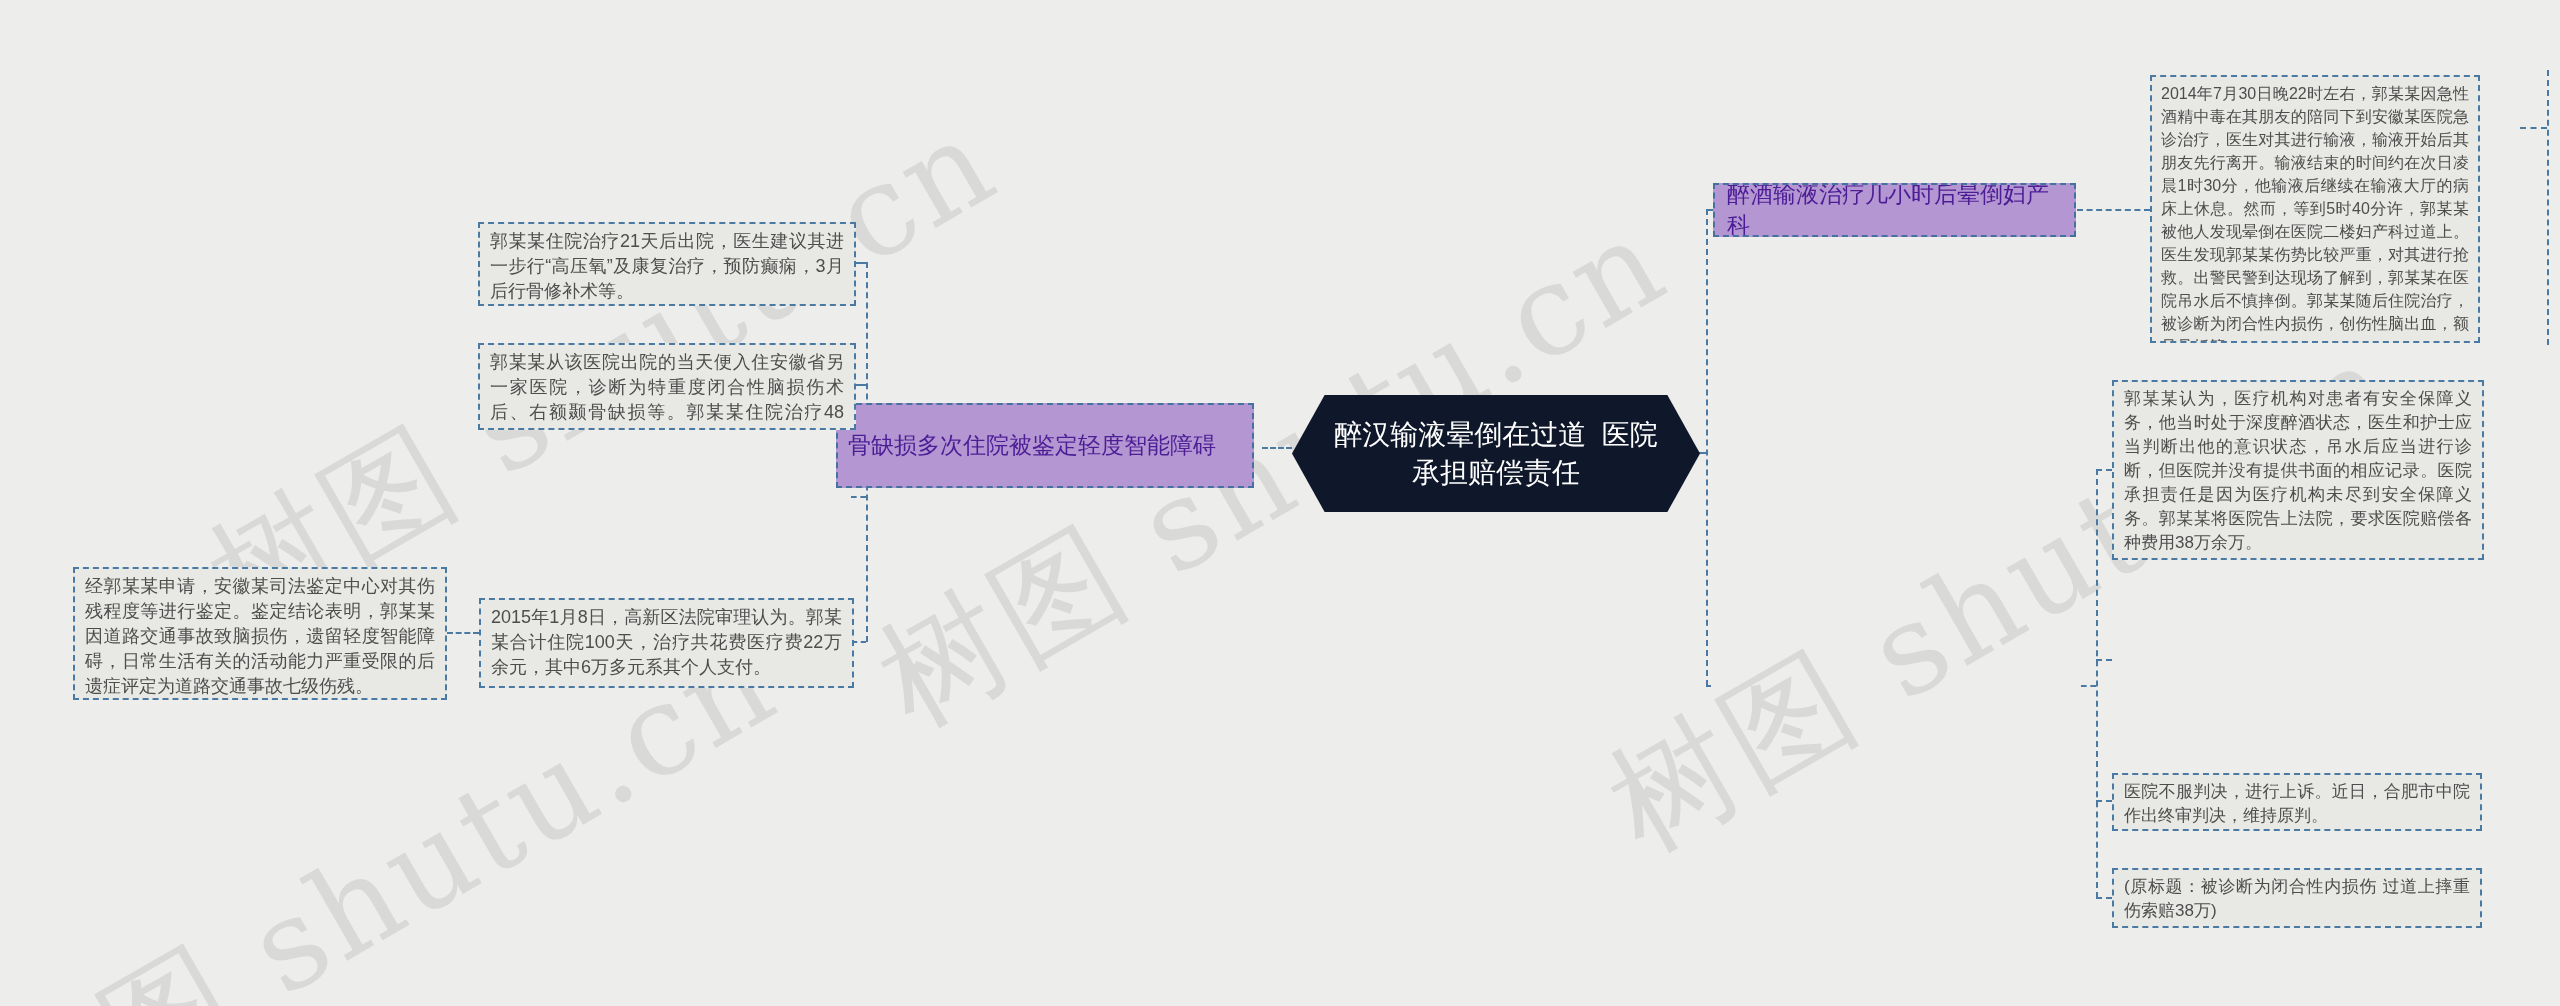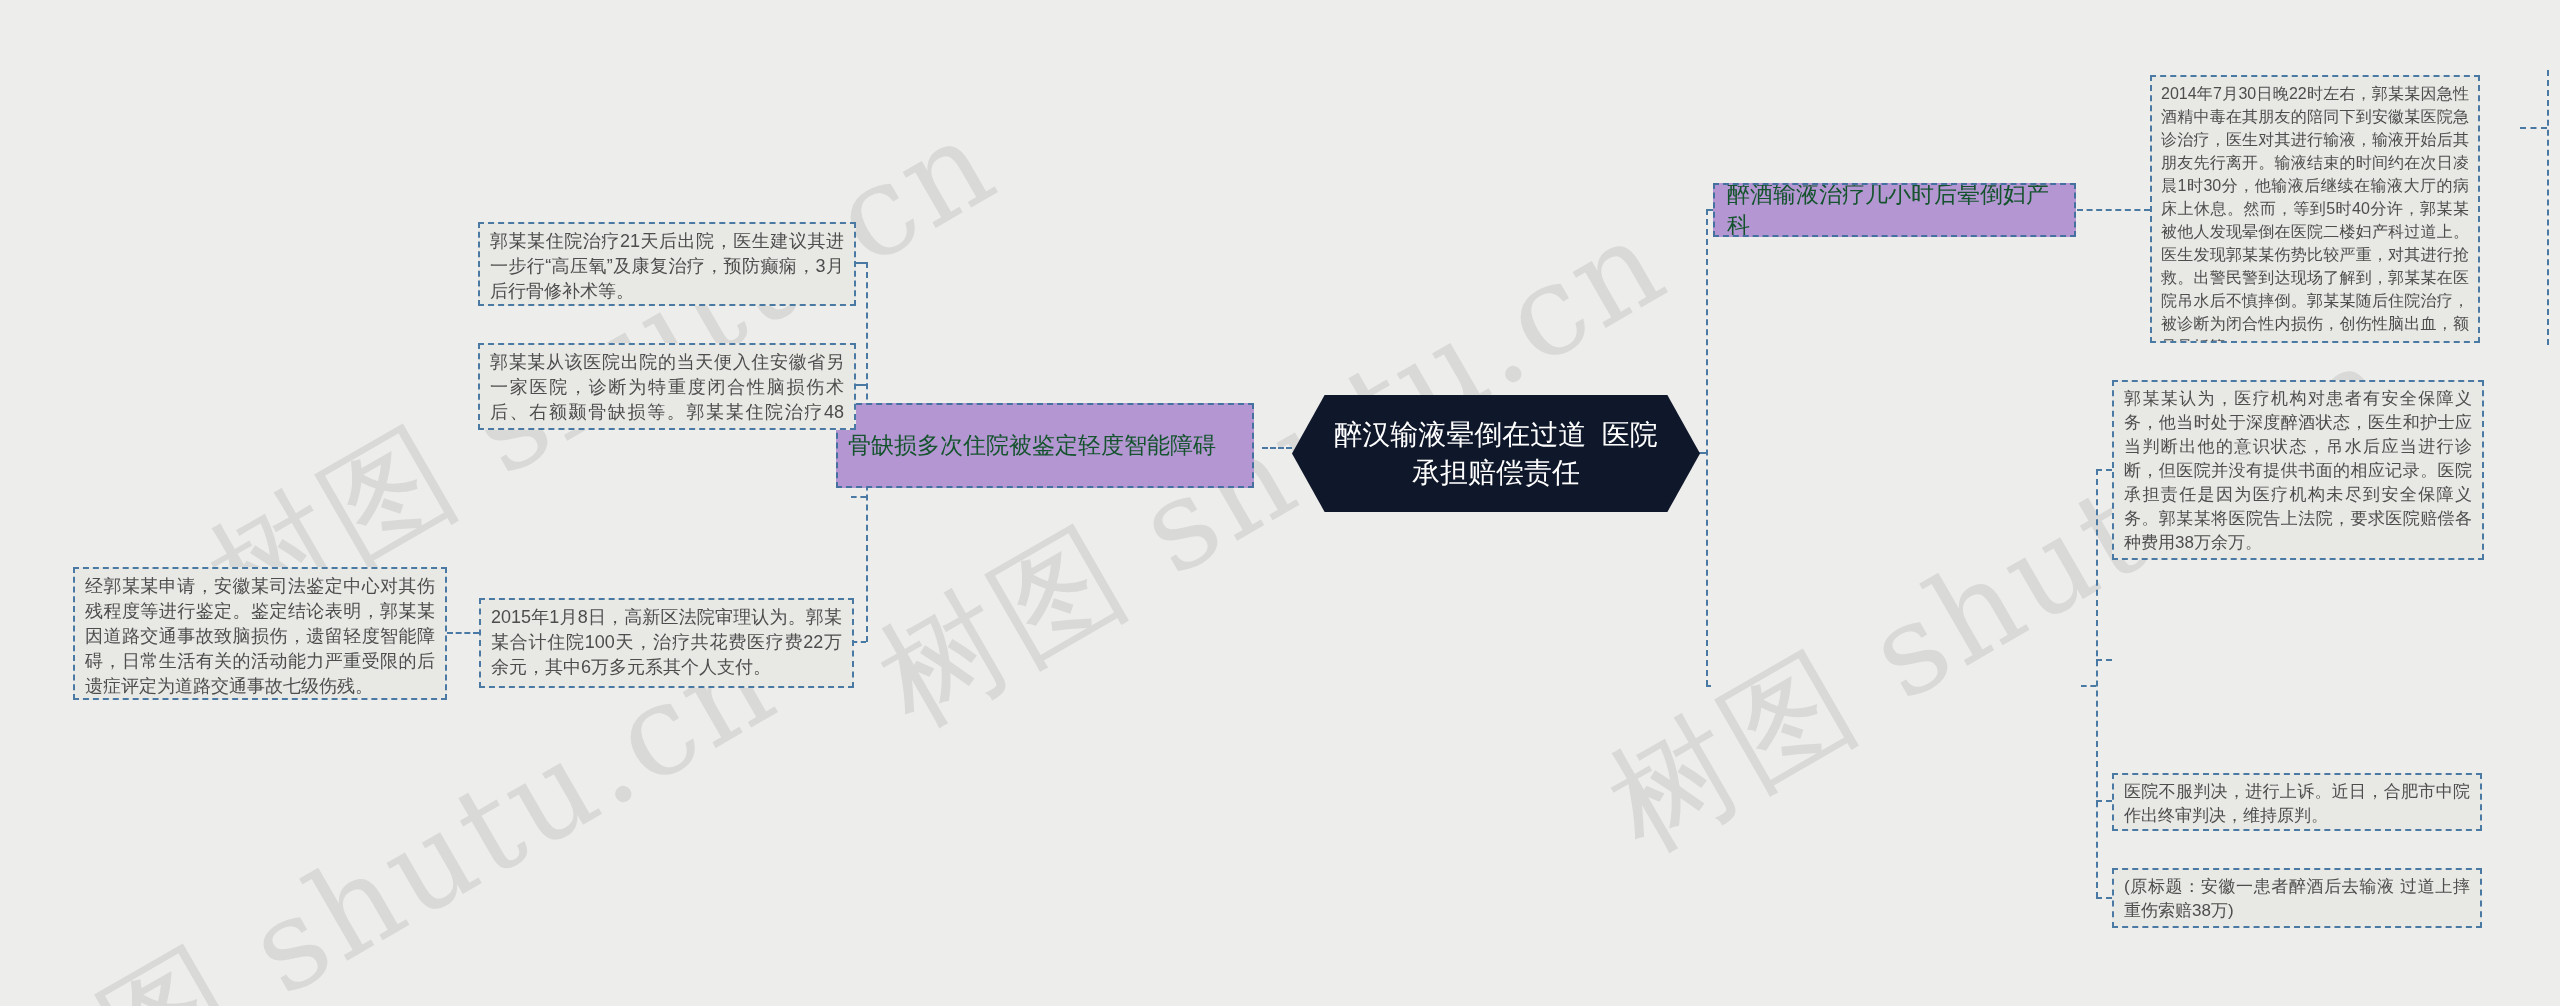--- a/index.html
+++ b/index.html
@@ -17,21 +17,21 @@
 
   
   .leaf{position:absolute;background:#e8e8e5;border:2px dashed #4a7aa4;
         color:#4d4d4d;font-size:18px;line-height:25px;padding:5px 10px;
         box-sizing:border-box;overflow:hidden;text-align:justify;}
   .leaf.right{font-size:17px;line-height:24px;}
   .leaf.dense{font-size:16px;line-height:23px;padding:5px 9px;}
 
   
   .topic{position:absolute;background:#b497d2;border:2px dashed #44719f;
-         color:#14532d;font-size:23px;line-height:31px;padding:9px 12px;
+         color:#4c1d95;font-size:23px;line-height:31px;padding:9px 12px;
          box-sizing:border-box;display:flex;align-items:center;overflow:hidden;}
 
   
   .root-node{position:absolute;background:#0f172a;color:#ffffff;
              display:flex;flex-direction:column;justify-content:center;align-items:center;
              text-align:center;font-size:28px;line-height:38px;
              clip-path:polygon(0% 50%,8% 0%,92% 0%,100% 50%,92% 100%,8% 100%);}
 </style>
 </head>
 <body>
@@ -90,15 +90,15 @@
   </div>
 
   <div class="leaf right dense" style="left:2150px;top:75px;width:330px;height:268px;">2014年7月30日晚22时左右，郭某某因急性酒精中毒在其朋友的陪同下到安徽某医院急诊治疗，医生对其进行输液，输液开始后其朋友先行离开。输液结束的时间约在次日凌晨1时30分，他输液后继续在输液大厅的病床上休息。然而，等到5时40分许，郭某某被他人发现晕倒在医院二楼妇产科过道上。医生发现郭某某伤势比较严重，对其进行抢救。出警民警到达现场了解到，郭某某在医院吊水后不慎摔倒。郭某某随后住院治疗，被诊断为闭合性内损伤，创伤性脑出血，额骨骨折等。</div>
 
 
   <div class="leaf right" style="left:2112px;top:380px;width:372px;height:180px;">郭某某认为，医疗机构对患者有安全保障义务，他当时处于深度醉酒状态，医生和护士应当判断出他的意识状态，吊水后应当进行诊断，但医院并没有提供书面的相应记录。医院承担责任是因为医疗机构未尽到安全保障义务。郭某某将医院告上法院，要求医院赔偿各种费用38万余万。</div>
 
 
   <div class="leaf right" style="left:2112px;top:773px;width:370px;height:58px;">医院不服判决，进行上诉。近日，合肥市中院作出终审判决，维持原判。</div>
 
-  <div class="leaf right" style="left:2112px;top:868px;width:370px;height:60px;">(原标题：安徽一患者醉酒后去输液 过道上摔重伤索赔38万)</div>
+  <div class="leaf right" style="left:2112px;top:868px;width:370px;height:60px;">(原标题：被诊断为闭合性内损伤 过道上摔重伤索赔38万)</div>
 
 </div>
 
 </body></html>

